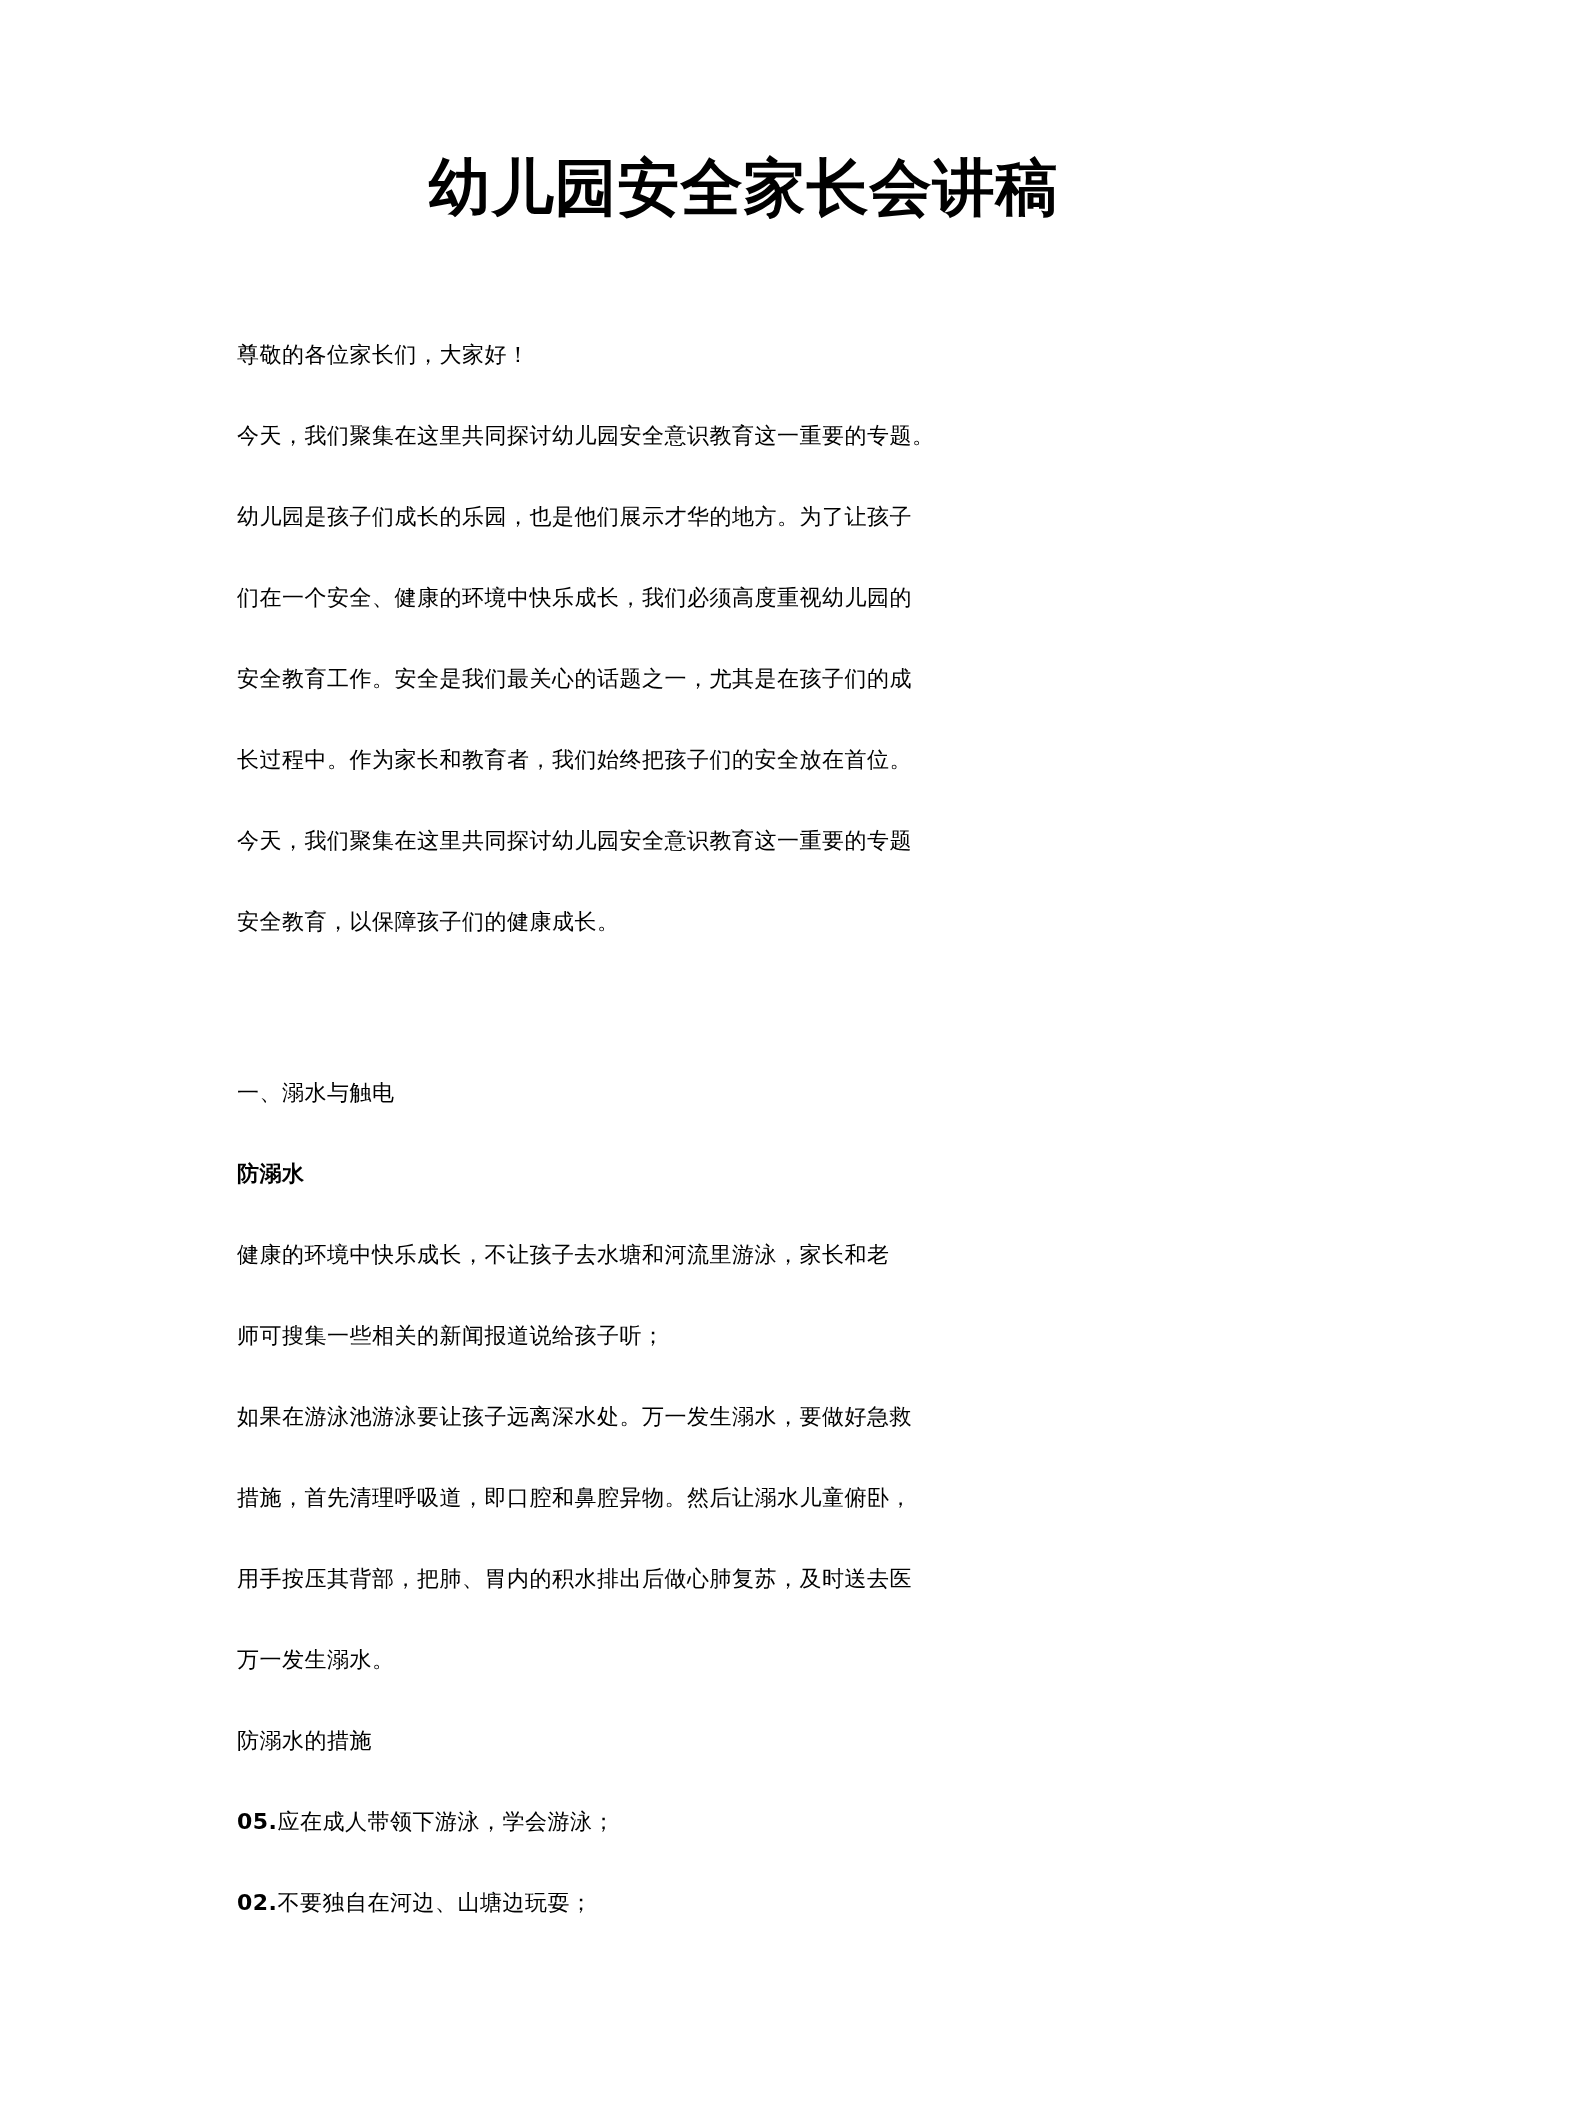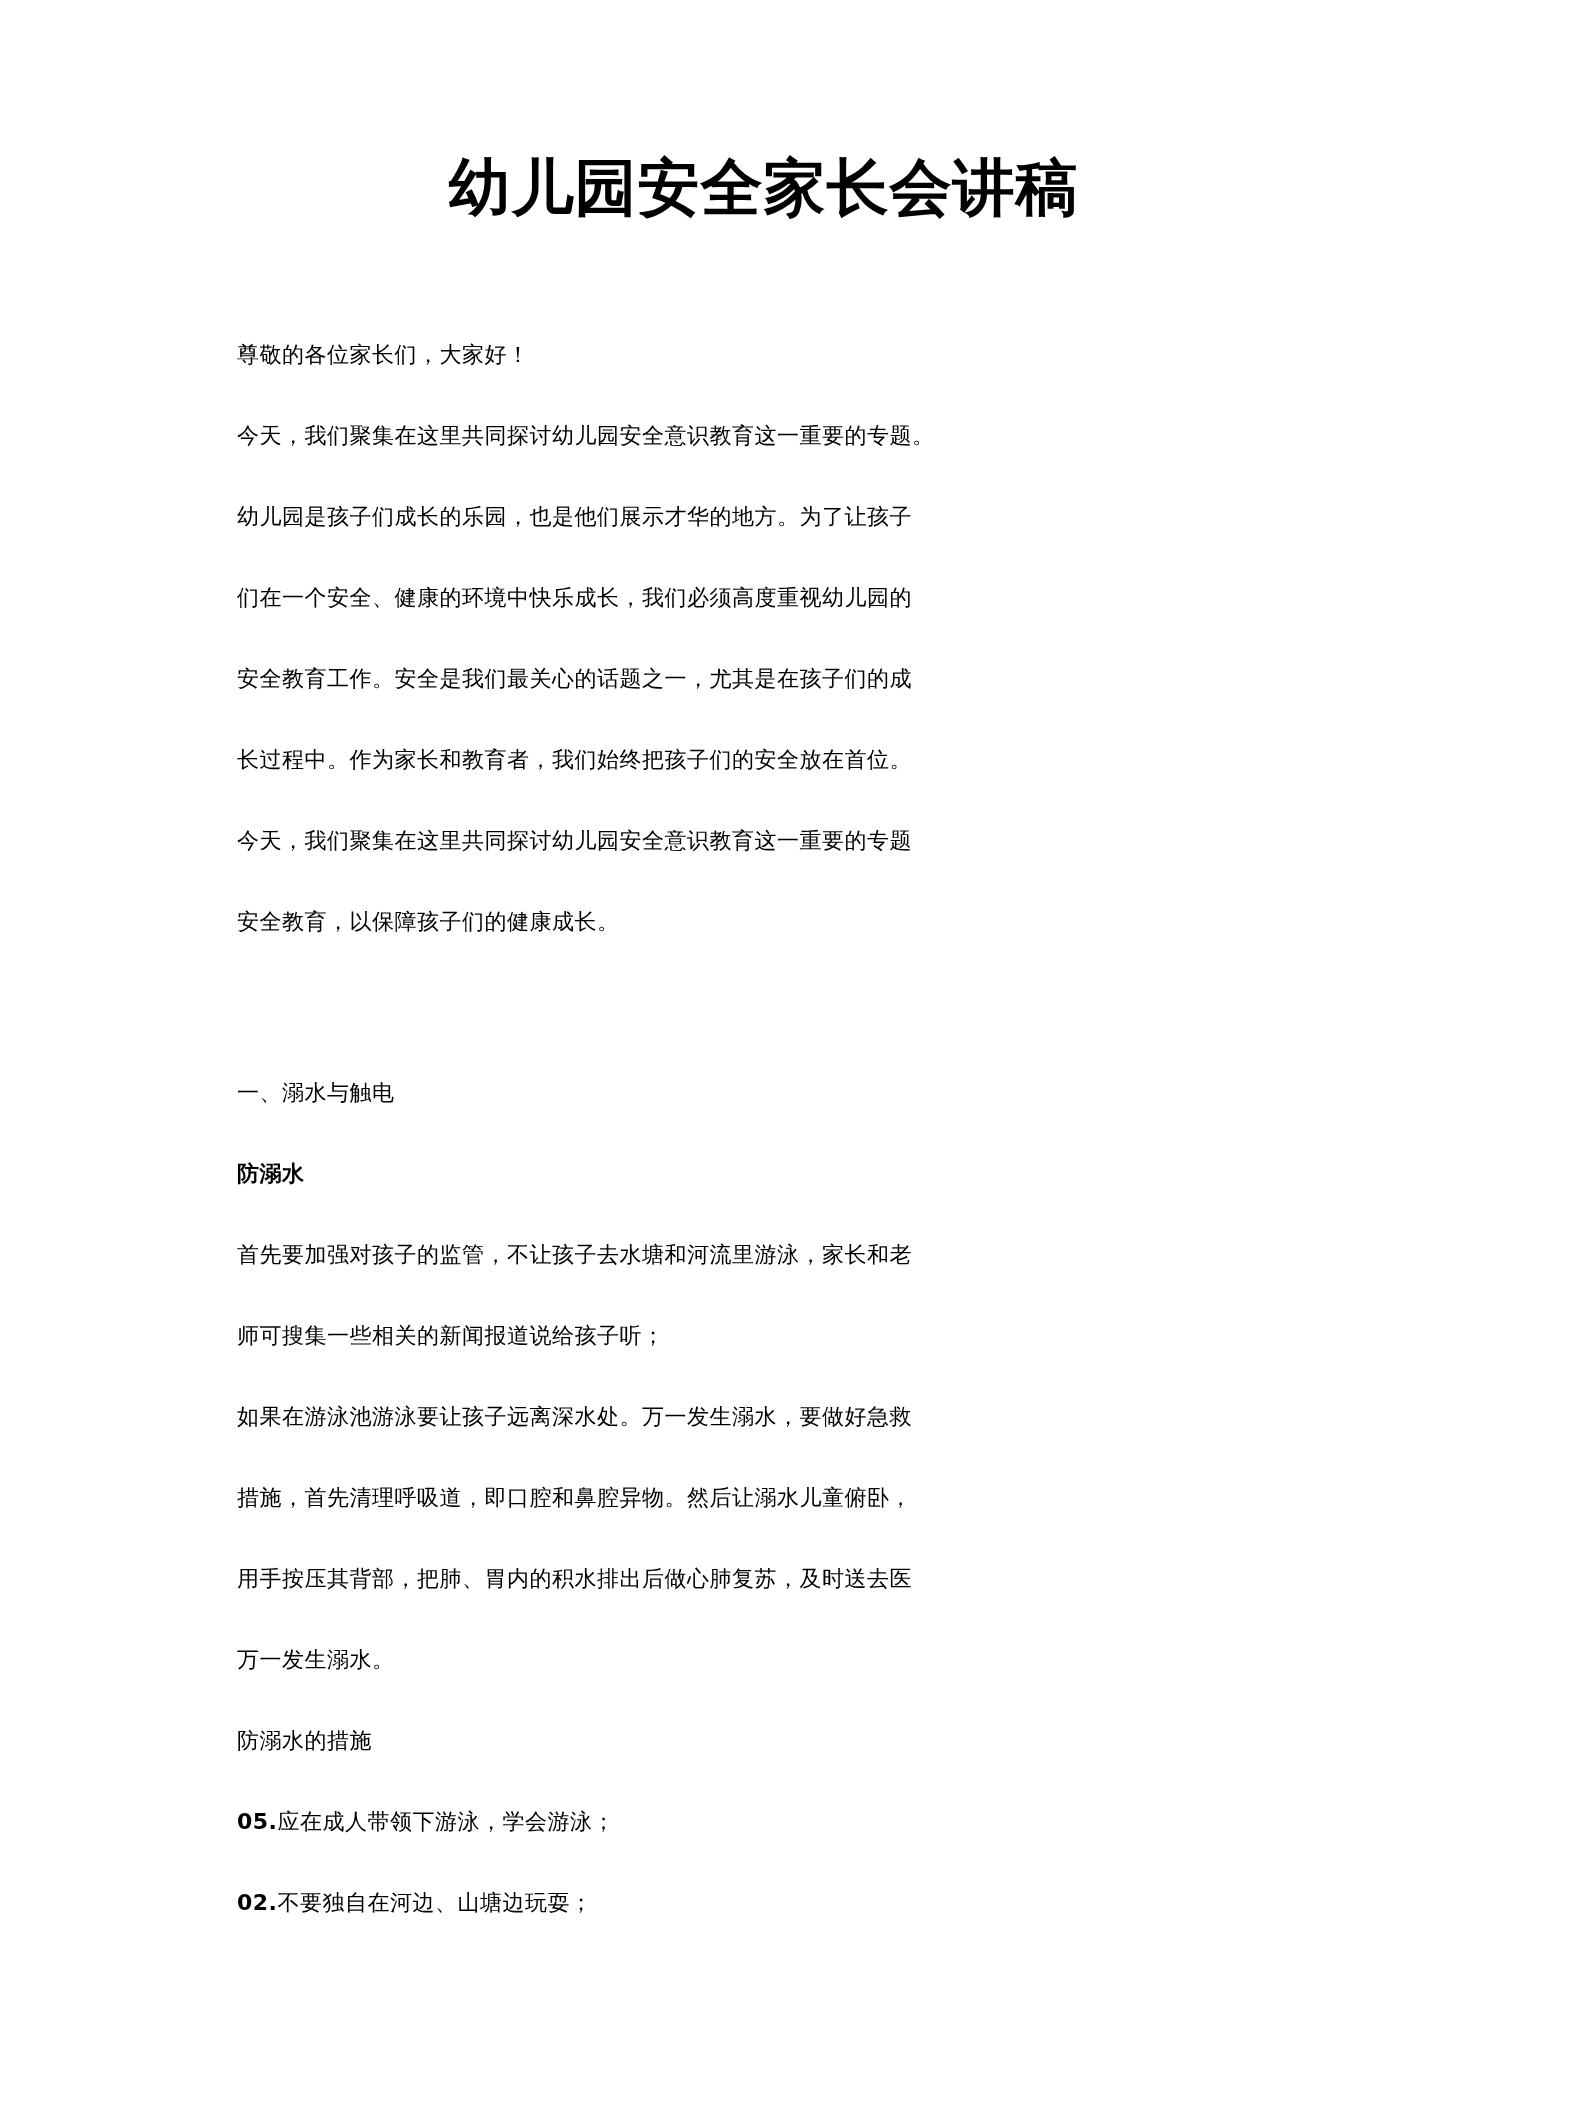--- a/index.html
+++ b/index.html
@@ -26,21 +26,20 @@
       position: absolute;
       left: 0;
       width: 1487px;
       top: 148px;
       text-align: center;
       font-family: Liberation Serif, serif;
       font-weight: bold;
       font-size: 62px;
       line-height: 80px;
       letter-spacing: 1px;
-      padding-left: 20px;
     }
     .line {
       position: absolute;
       left: 237px;
       font-size: 22px;
       line-height: 44px;
       white-space: nowrap;
       letter-spacing: 0.5px;
     }
     .bold { font-weight: bold; }
@@ -59,21 +58,21 @@
   <div class="line" style="top:576px">们在一个安全、健康的环境中快乐成长，我们必须高度重视幼儿园的</div>
   <div class="line" style="top:657px">安全教育工作。安全是我们最关心的话题之一，尤其是在孩子们的成</div>
   <div class="line" style="top:738px">长过程中。作为家长和教育者，我们始终把孩子们的安全放在首位。</div>
   <div class="line" style="top:819px">今天，我们聚集在这里共同探讨幼儿园安全意识教育这一重要的专题</div>
   <div class="line" style="top:900px">安全教育，以保障孩子们的健康成长。</div>
 
   <div class="line" style="top:1071px">一、溺水与触电</div>
 
   <div class="line bold" style="top:1152px">防溺水</div>
 
-  <div class="line" style="top:1233px">首先要加强对孩子的监管，不让孩子去水塘和河流里游泳，家长和老</div>
+  <div class="line" style="top:1233px">健康的环境中快乐成长，不让孩子去水塘和河流里游泳，家长和老</div>
   <div class="line" style="top:1314px">师可搜集一些相关的新闻报道说给孩子听；</div>
 
   <div class="line" style="top:1395px">如果在游泳池游泳要让孩子远离深水处。万一发生溺水，要做好急救</div>
   <div class="line" style="top:1476px">措施，首先清理呼吸道，即口腔和鼻腔异物。然后让溺水儿童俯卧，</div>
   <div class="line" style="top:1557px">用手按压其背部，把肺、胃内的积水排出后做心肺复苏，及时送去医</div>
   <div class="line" style="top:1638px">万一发生溺水。</div>
 
   <div class="line" style="top:1719px">防溺水的措施</div>
 
   <div class="line" style="top:1800px"><span class="bold">05.</span><span>应在成人带领下游泳，学会游泳；</span></div>

